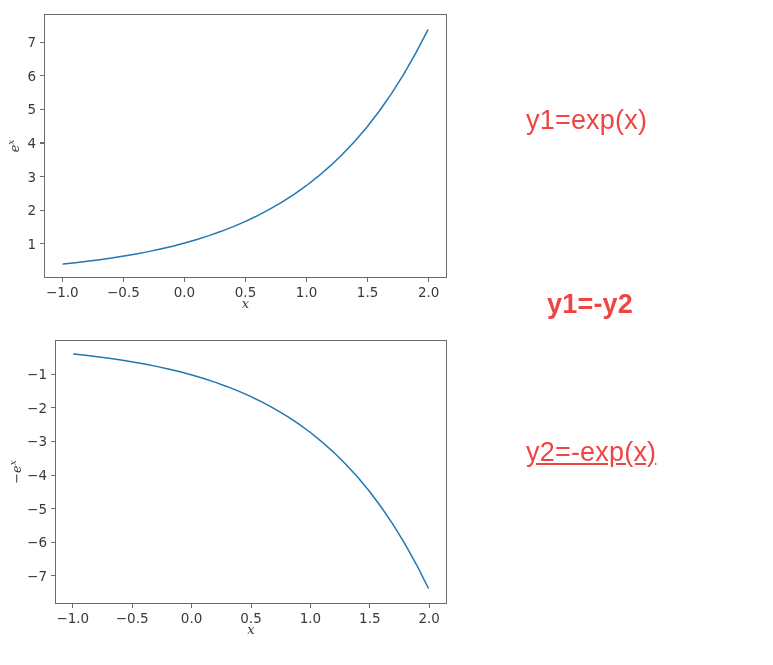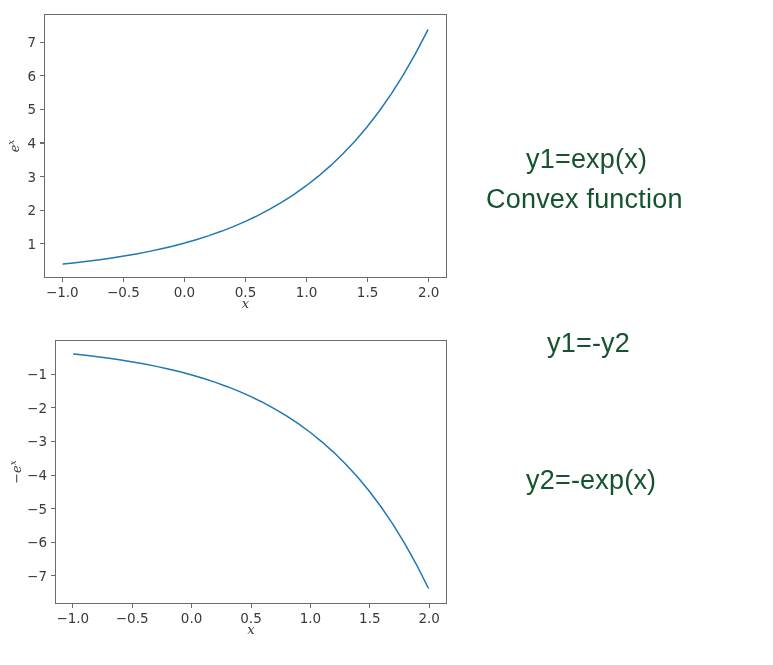--- a/index.html
+++ b/index.html
@@ -89,31 +89,30 @@
   .axis-label-y sup,
   .axis-label-x sup {
     font-size: 0.68em;
     vertical-align: super;
     font-style: italic;
   }
 
   
   .annotation {
     position: absolute;
-    color: #14532d;
+    color: #ef4444;
     font-size: 27px;
     line-height: 1.48;
     white-space: nowrap;
     font-family: "Liberation Sans", sans-serif;
     letter-spacing: 0.2px;
-    margin-top: 39px;
   }
   #ann-convex  { left: 486px; top: 101px; }
-  #ann-relation{ left: 547px; top: 285px; }
-  #ann-concave { left: 486px; top: 422px; }
+  #ann-relation{ left: 547px; top: 285px; font-weight: bold; }
+  #ann-concave { left: 486px; top: 433px; text-decoration: underline; }
   .ann-line { display: block; }
   .ann-line.indent { padding-left: 40px; }
 
   
   #watermark {
     position: absolute;
     left: 594px;
     top: 614px;
     font-size: 14px;
     color: #d2d4d8;
@@ -202,21 +201,20 @@
         <div class="ticklabel ticklabel-y" style="top: 216.198px; width: 47px; left: 0px;">−6</div>
         <div class="tick-mark tick-y" style="top: 249.286px; left: 51px;"></div>
         <div class="ticklabel ticklabel-y" style="top: 249.786px; width: 47px; left: 0px;">−7</div>
       </div>
     <div class="axis-label axis-label-x" id="xlabel-bottom" style="left:251px; top:296px;">x</div>
     <div class="axis-label axis-label-y" id="ylabel-bottom" style="left:16px; top:146px;"><span>−e</span><sup>x</sup></div>
   </div>
 
   <div class="annotation" id="ann-convex">
     <span class="ann-line indent">y1=exp(x)</span>
-    <span class="ann-line">Convex function</span>
   </div>
 
   <div class="annotation" id="ann-relation">
     <span class="ann-line">y1=-y2</span>
   </div>
 
   <div class="annotation" id="ann-concave">
     <span class="ann-line indent">y2=-exp(x)</span>
   </div>
 

